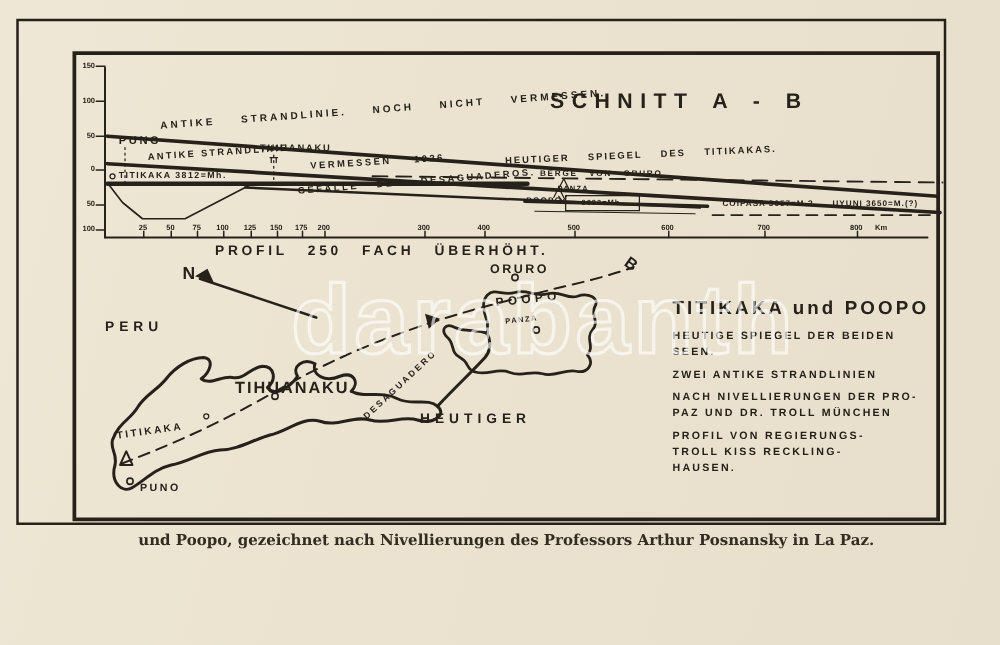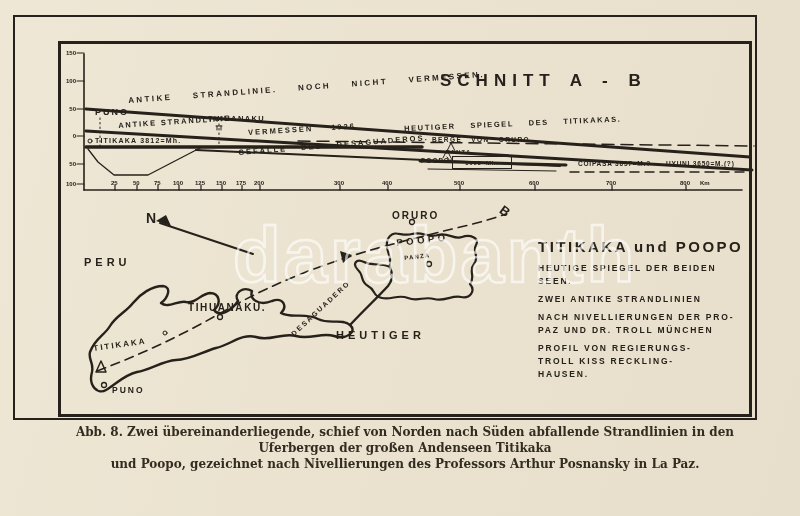--- a/index.html
+++ b/index.html
@@ -101,20 +101,21 @@
   <div class="lbl z2" style="left:95px;top:137px;font-size:7px;letter-spacing:1.2px;">TITIKAKA 3812=Mh.</div>
   <div class="lbl z2" style="left:238px;top:149px;font-size:7.5px;letter-spacing:2px;word-spacing:10px;transform:rotate(-4.5deg);">GEFÄLLE DES DESAGUADEROS.</div>
   <div class="lbl z2" style="left:432px;top:137px;font-size:6.5px;letter-spacing:1.4px;word-spacing:6px;">BERGE VON ORURO</div>
   <div class="lbl z2" style="left:446px;top:149px;font-size:6px;letter-spacing:1px;">PANZA</div>
   <div class="lbl z2" style="left:421px;top:158px;font-size:6.5px;letter-spacing:1px;">POOPO</div>
   <div class="box z2" style="left:452px;top:156px;width:58px;height:11px;">
     <span class="lbl" style="position:static;font-size:6px;letter-spacing:0.8px;">3693=Mh.</span>
   </div>
   <div class="lbl z2" style="left:578px;top:161px;font-size:6.5px;letter-spacing:0.8px;">COIPASA 3657=M.?</div>
   <div class="lbl z2" style="left:666px;top:161px;font-size:6.5px;letter-spacing:0.8px;">UYUNI 3650=M.(?)</div>
+  <div class="lbl z2" style="left:172px;top:196px;font-size:11px;letter-spacing:3px;word-spacing:10px;">PROFIL 250 FACH ÜBERHÖHT.</div>
 
   <span class="tick" style="left:111px;top:180px;">25</span>
   <span class="tick" style="left:133px;top:180px;">50</span>
   <span class="tick" style="left:154px;top:180px;">75</span>
   <span class="tick" style="left:173px;top:180px;">100</span>
   <span class="tick" style="left:195px;top:180px;">125</span>
   <span class="tick" style="left:216px;top:180px;">150</span>
   <span class="tick" style="left:236px;top:180px;">175</span>
   <span class="tick" style="left:254px;top:180px;">200</span>
   <span class="tick" style="left:334px;top:180px;">300</span>
@@ -130,39 +131,38 @@
   <span class="tick" style="left:62px;top:106px;width:14px;text-align:right;">50</span>
   <span class="tick" style="left:62px;top:133px;width:14px;text-align:right;">0</span>
   <span class="tick" style="left:62px;top:161px;width:14px;text-align:right;">50</span>
   <span class="tick" style="left:62px;top:181px;width:14px;text-align:right;">100</span>
 
   <div class="lbl z2" style="left:146px;top:211px;font-size:14px;letter-spacing:1px;">N</div>
   <div class="lbl z2" style="left:84px;top:257px;font-size:11px;letter-spacing:4px;">PERU</div>
   <div class="lbl z2" style="left:336px;top:330px;font-size:11px;letter-spacing:4px;">HEUTIGER</div>
   <div class="lbl z2" style="left:93px;top:345px;font-size:8px;letter-spacing:2px;transform:rotate(-8deg);">TITIKAKA</div>
   <div class="lbl z2" style="left:112px;top:386px;font-size:8.5px;letter-spacing:2px;">PUNO</div>
-  <div class="lbl z2" style="left:188px;top:303px;font-size:10px;letter-spacing:1.6px;">TIHUANAKU.</div>
+  <div class="lbl z2" style="left:188px;top:303px;font-size:13px;letter-spacing:1.6px;">TIHUANAKU.</div>
   <div class="lbl z2" style="left:290px;top:332px;font-size:7px;letter-spacing:2px;transform:rotate(-43deg);">DESAGUADERO</div>
   <div class="lbl z2" style="left:392px;top:211px;font-size:10px;letter-spacing:2px;">ORURO</div>
   <div class="lbl z2" style="left:396px;top:238px;font-size:9.5px;letter-spacing:3.5px;transform:rotate(-6deg);">POOPO</div>
   <div class="lbl z2" style="left:404px;top:255px;font-size:6px;letter-spacing:1.2px;transform:rotate(-6deg);">PANZA</div>
   <div class="lbl z2" style="left:505px;top:203px;font-size:13px;transform:rotate(36deg);">B</div>
 
   <div class="legend z2">
     <div class="t">TITIKAKA und POOPO</div>
     <div class="l">HEUTIGE SPIEGEL DER BEIDEN</div>
     <div class="l">SEEN.</div>
     <div class="l gap">ZWEI ANTIKE STRANDLINIEN</div>
     <div class="l gap">NACH NIVELLIERUNGEN DER PRO-</div>
     <div class="l">PAZ UND DR. TROLL MÜNCHEN</div>
     <div class="l gap">PROFIL VON REGIERUNGS-</div>
     <div class="l">TROLL KISS RECKLING-</div>
     <div class="l">HAUSEN.</div>
   </div>
 
   <div class="caption">
-    <div>Abb. 8. Zwei übereinanderliegende, schief von Norden nach Süden abfallende Strandlinien in den Uferbergen der großen Andenseen Titikaka</div>
     <div>und Poopo, gezeichnet nach Nivellierungen des Professors Arthur Posnansky in La Paz.</div>
   </div>
 
   <div class="watermark">darabanth</div>
 
 </div>
 
 </body></html>

